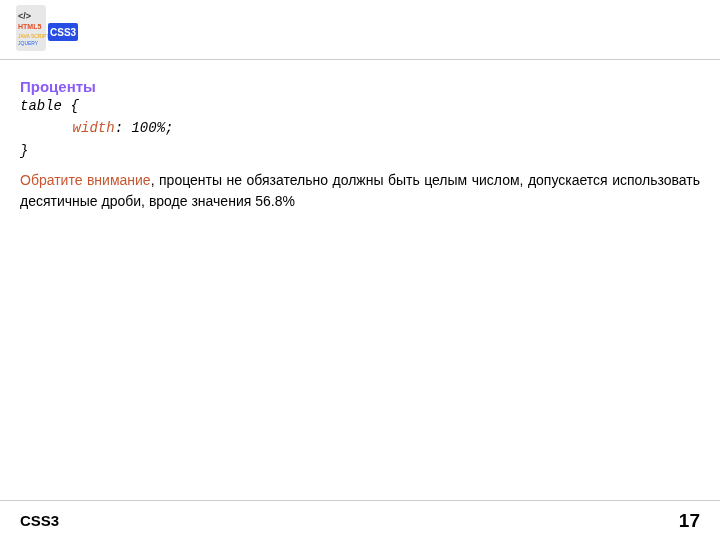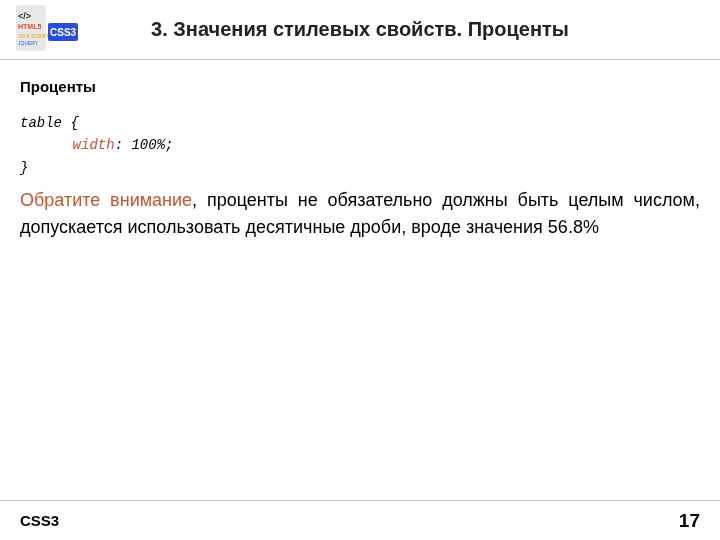--- a/index.html
+++ b/index.html
@@ -50,22 +50,22 @@
     
     .main-content {
       padding: 18px 20px 10px 20px;
       height: calc(540px - 60px - 40px);
       overflow: hidden;
     }
 
     .section-title {
       font-weight: bold;
       font-size: 15px;
-      color: #000000;
-      margin-bottom: 17px;
+      color: #8b5cf6;
+      margin-bottom: 0;
     }
 
     .paragraph {
       font-size: 14px;
       color: #000;
       text-align: justify;
       line-height: 1.5;
       margin-bottom: 8px;
     }
 
@@ -77,21 +77,21 @@
       line-height: 1.6;
       font-style: italic;
     }
 
     .code-block .code-keyword {
       color: #c8562e;
       padding-left: 19px;
     }
 
     .notice-paragraph {
-      font-size: 18px;
+      font-size: 14px;
       color: #000;
       text-align: justify;
       line-height: 1.5;
     }
 
     .notice-highlight {
       color: #c8562e;
       font-weight: normal;
     }
 
@@ -135,21 +135,20 @@
       <text x="2" y="24" font-family="Arial" font-size="7" font-weight="bold" fill="#e44d26">HTML5</text>
 
       <text x="2" y="33" font-family="Arial" font-size="5" fill="#f0a500">JAVA SCRIPT</text>
 
       <text x="2" y="40" font-family="Arial" font-size="5" fill="#2965f1">JQUERY</text>
 
       <rect x="32" y="18" width="30" height="18" rx="2" fill="#264de4"></rect>
       <text x="34" y="31" font-family="Arial" font-size="10" font-weight="bold" fill="#fff">CSS3</text>
     </svg>
   </div>
-  <div class="header-title">3. Значения стилевых свойств. Проценты</div>
 </div>
 
 <div class="main-content">
 
   <div class="section-title">Проценты</div>
 
 
   <div class="code-block">
     <div>table {</div>
     <div>

